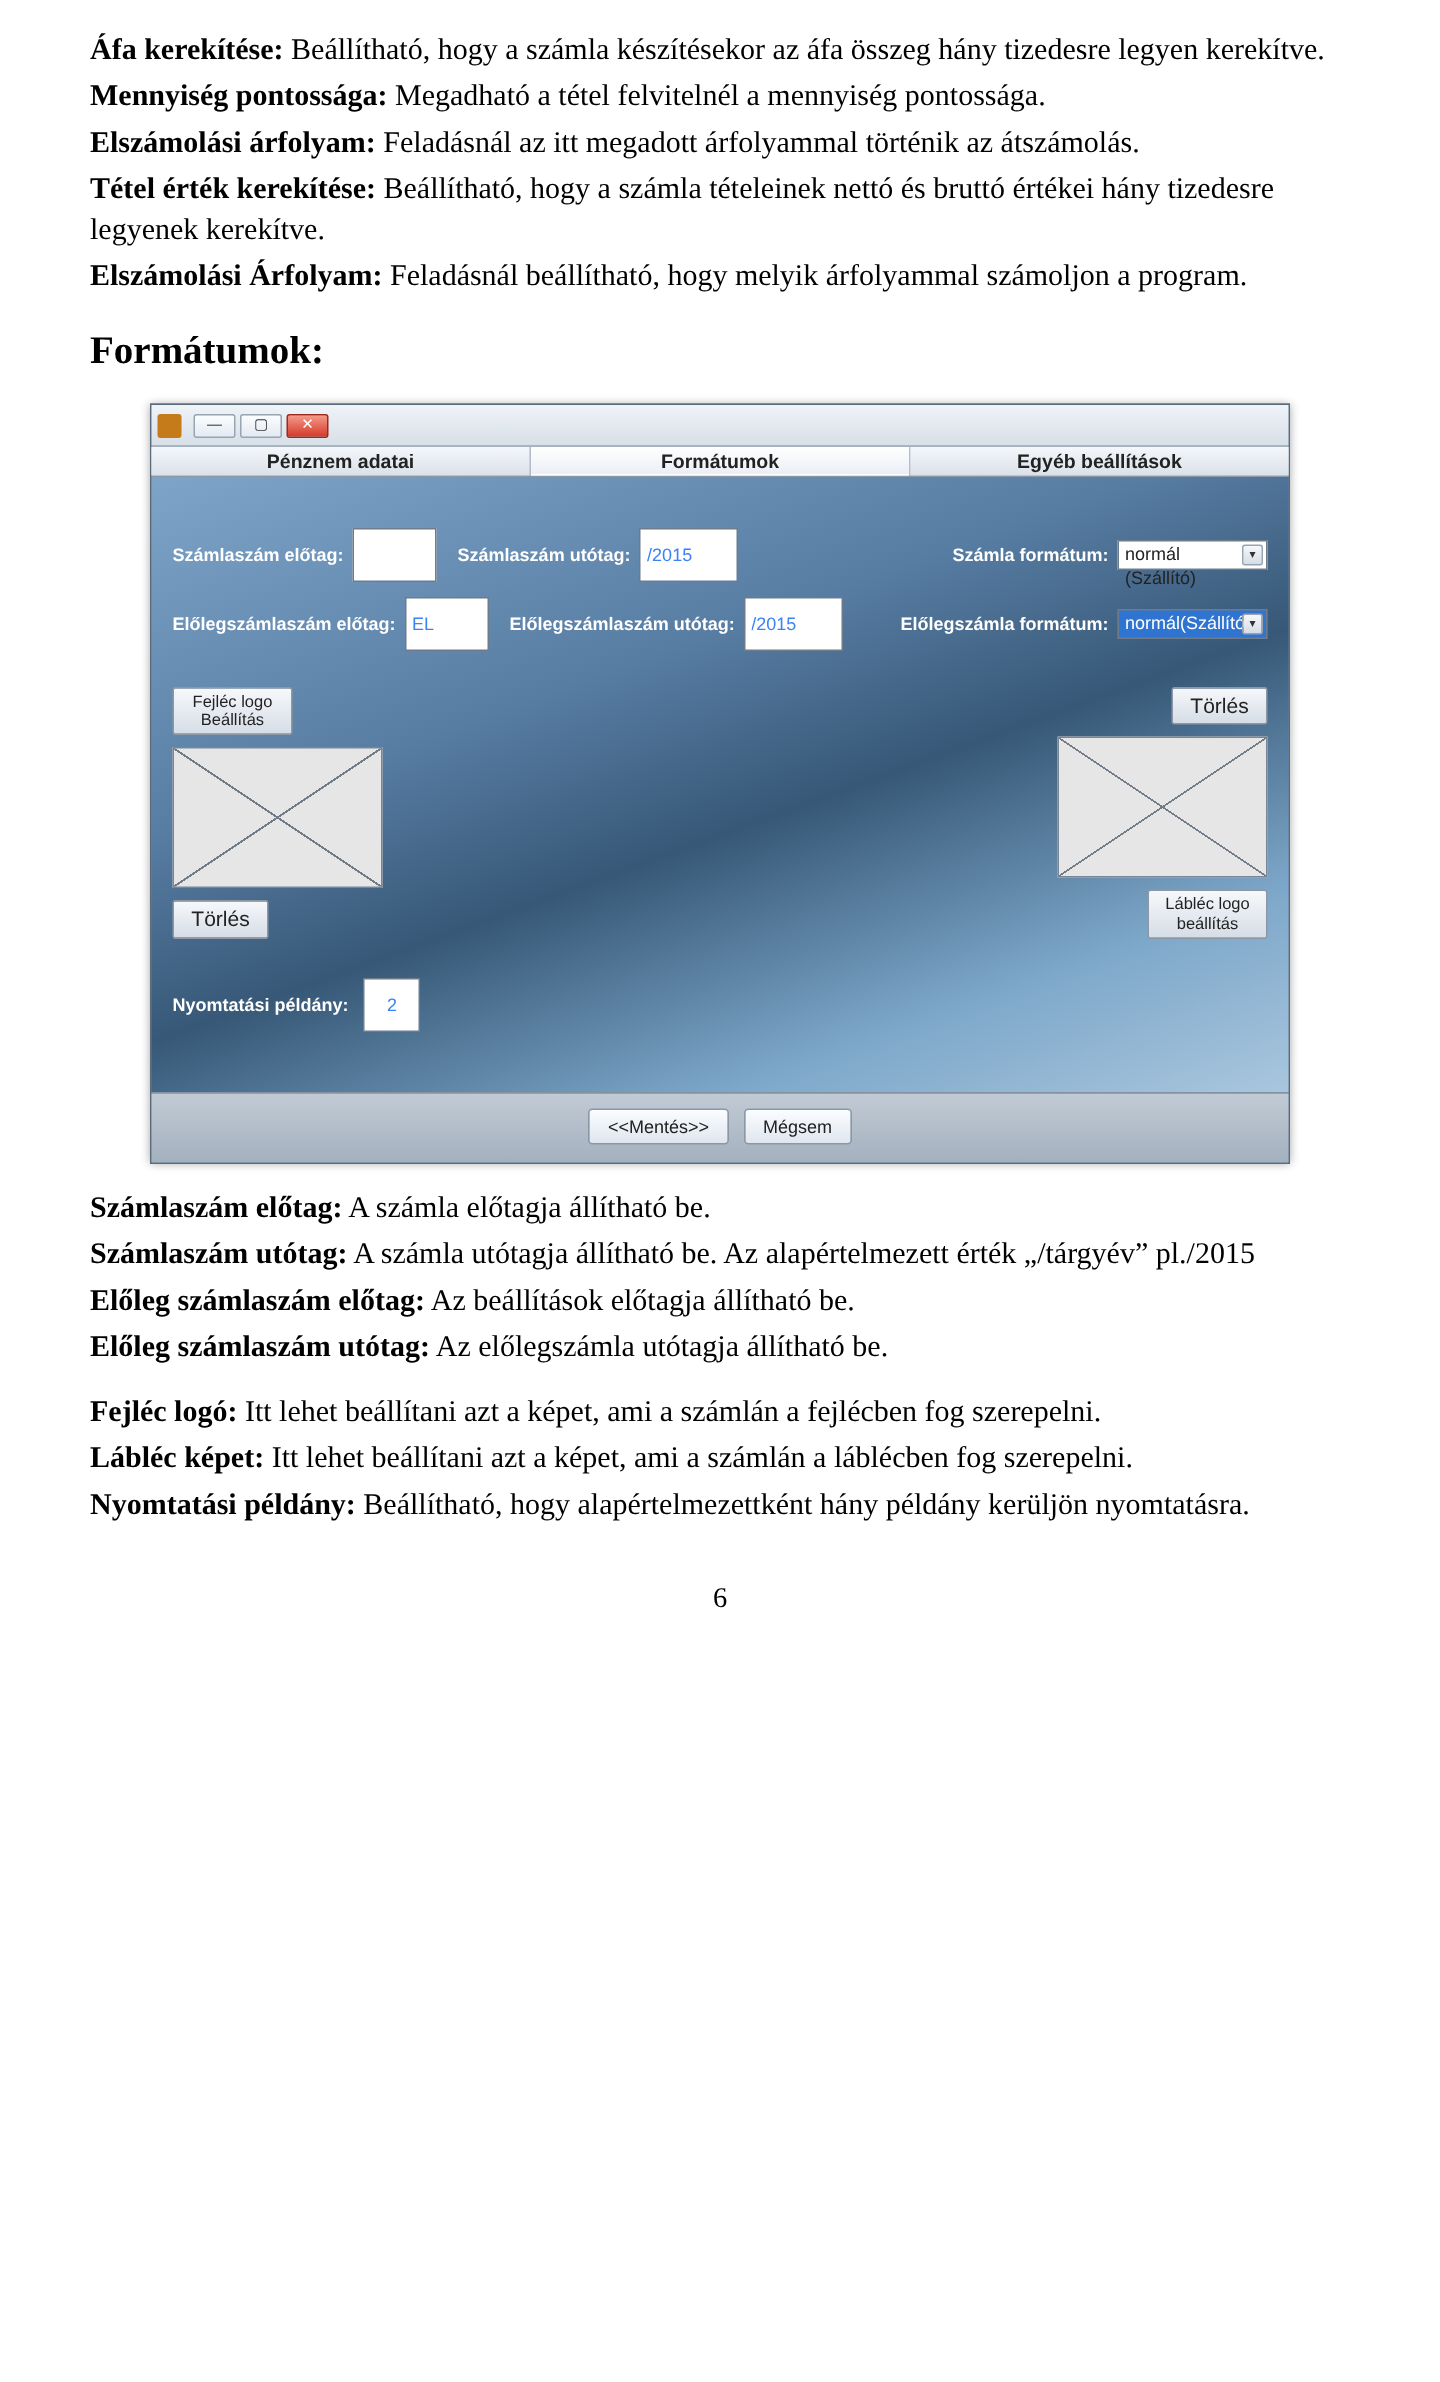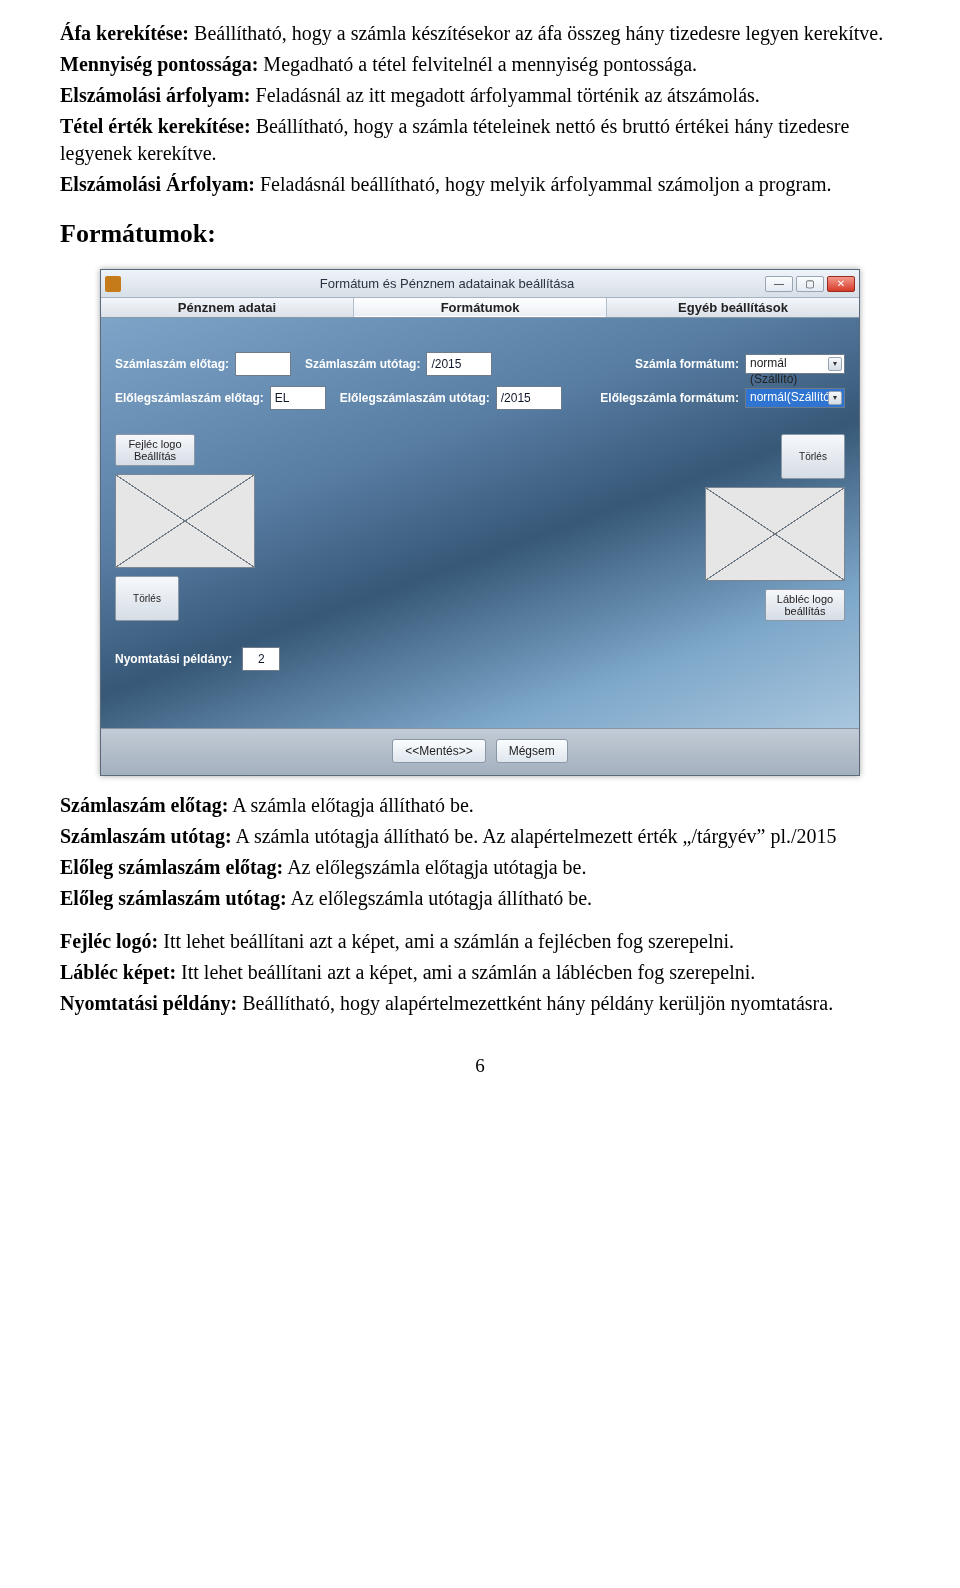--- a/index.html
+++ b/index.html
@@ -80,22 +80,22 @@
     background: linear-gradient(160deg,#7ea4c8 0%,#587da3 35%,#375877 55%,#7da7c9 80%,#a9c6de 100%);
     position: relative;
   }
   .form-row {
     display: flex; align-items: center; gap: 14px; flex-wrap: wrap;
     margin-bottom: 10px;
   }
   .fld-group { display:flex; align-items:center; gap:6px; }
   .fld-label { color:#fff; font-weight:bold; font-size:12px; white-space:nowrap; }
   .text-input {
-    background:#fff; color:#0f172a; border:1px solid #6d7b8a;
-    height:24px; padding:2px 4px; font-size:12px;
+    background:#fff; color:#3b82f6; border:1px solid #6d7b8a;
+    height:36px; padding:2px 4px; font-size:12px;
   }
   .select-input {
     background:#fff; color:#222; border:1px solid #6d7b8a;
     height:20px; padding:0 16px 0 4px; font-size:12px;
     position:relative;
   }
   .select-input.highlight { background:#2f74d0; color:#fff; }
   .select-chevron {
     position:absolute; right:2px; top:2px;
     height:14px; width:14px;
@@ -121,21 +121,21 @@
   }
   .logo-box::before { background:
     linear-gradient(to top right, transparent calc(50% - 0.6px), #707b86 calc(50% - 0.6px), #707b86 calc(50% + 0.6px), transparent calc(50% + 0.6px));
   }
   .logo-box::after { background:
     linear-gradient(to top left, transparent calc(50% - 0.6px), #707b86 calc(50% - 0.6px), #707b86 calc(50% + 0.6px), transparent calc(50% + 0.6px));
   }
   .small-btn {
     background:linear-gradient(#f6f8fb,#d6dde6);
     border:1px solid #8c98a6; color:#222;
-    font-size:10px; padding:16px 10px; border-radius:2px;
+    font-size:14px; padding:4px 10px; border-radius:2px;
     text-align:center; line-height:1.1;
     min-width:64px;
   }
   .small-btn.multi { padding:3px 6px; font-size:11px; }
 
   .print-row { margin-top:26px; display:flex; align-items:center; gap:10px;}
 
   .footer-bar {
     display:flex; justify-content:center; gap:10px;
     padding:10px 0 12px 0;
@@ -169,21 +169,20 @@
   <p>
     <span class="bold">Elszámolási Árfolyam:</span><span> Feladásnál beállítható, hogy melyik árfolyammal számoljon a program.</span>
   </p>
 </div>
 
 <div class="section-heading">Formátumok:</div>
 
 <div class="window">
   <div class="titlebar">
     <span class="app-icon"></span>
-    <span class="title">Formátum és Pénznem adatainak beállítása</span>
     <div class="win-btns">
       <div class="win-btn">
           <span>—</span>
         </div>
       <div class="win-btn">
           <span>▢</span>
         </div>
       <div class="win-btn close">
           <span>✕</span>
         </div>
@@ -267,21 +266,21 @@
 </div>
 
 <div class="para-gap">
   <p>
     <span class="bold">Számlaszám előtag:</span><span> A számla előtagja állítható be.</span>
   </p>
   <p>
     <span class="bold">Számlaszám utótag:</span><span> A számla utótagja állítható be. Az alapértelmezett érték „/tárgyév” pl./2015</span>
   </p>
   <p>
-    <span class="bold">Előleg számlaszám előtag:</span><span>  Az előlegszámla  előtagja utótagja be.</span>
+    <span class="bold">Előleg számlaszám előtag:</span><span>  Az beállítások  előtagja állítható be.</span>
   </p>
   <p>
     <span class="bold">Előleg számlaszám utótag:</span><span> Az előlegszámla utótagja állítható be.</span>
   </p>
 </div>
 
 <div class="para-gap">
   <p>
     <span class="bold">Fejléc logó:</span><span> Itt lehet beállítani azt a képet, ami a számlán a fejlécben fog szerepelni.</span>
   </p>

